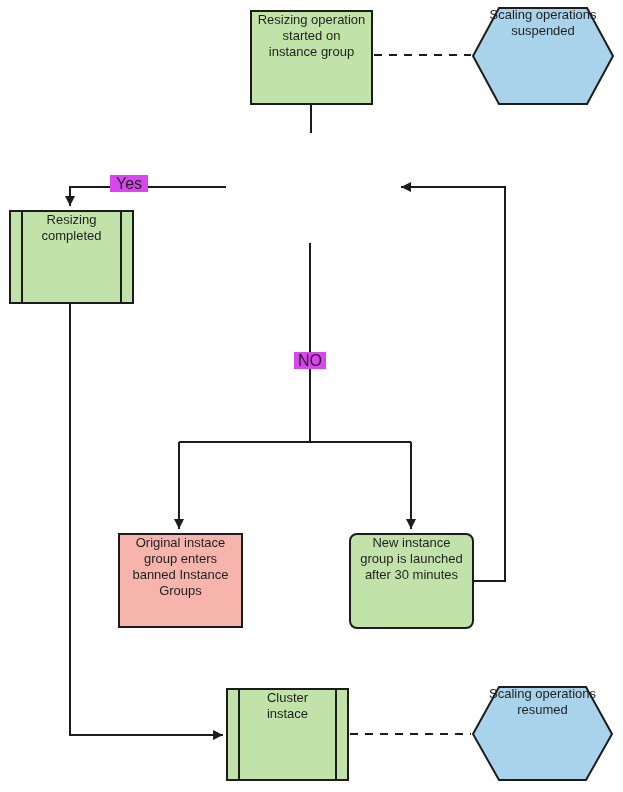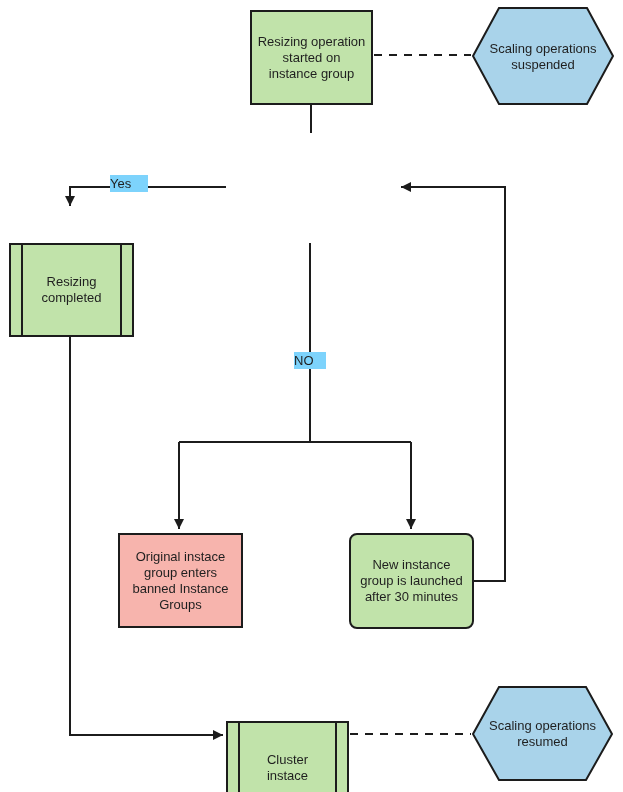--- a/index.html
+++ b/index.html
@@ -26,41 +26,40 @@
     stroke: var(--c-line, #1c1c1c);
     stroke-width: 2;
     fill: none;
   }
   .edge.dashed { stroke-dasharray: 8 7; }
 
   .node {
     position: absolute;
     box-sizing: border-box;
     display: flex;
-    align-items: center;
+    align-items: flex-start;
     justify-content: center;
   }
   .node .lbl {
     position: relative;
     z-index: 2;
     text-align: center;
     font-size: 13px;
     line-height: 16px;
     white-space: pre-line;
   }
   .rect {
     border: 2px solid var(--c-line, #1c1c1c);
   }
   .rect.green { background: var(--c-green, #c1e3aa); }
   .rect.pink  { background: var(--c-pink, #f7b4ad); }
 
   .predef {
     border: 2px solid var(--c-line, #1c1c1c);
     background: var(--c-green, #c1e3aa);
-    margin-top: 33px;
   }
   .predef::before, .predef::after {
     content: "";
     position: absolute;
     top: 0; bottom: 0;
     width: 0;
     border-left: 2px solid var(--c-line, #1c1c1c);
   }
   .predef::before { left: 10px; }
   .predef::after  { right: 10px; }
@@ -73,23 +72,23 @@
   .shape-node polygon {
     stroke: var(--c-line, #1c1c1c);
     stroke-width: 2;
   }
   polygon.hex  { fill: var(--c-blue, #a9d3ea); }
   polygon.diam { fill: var(--c-yellow, #fcda76); }
 
   .edge-label {
     position: absolute;
     z-index: 3;
-    background: #7dd3fc;
-    text-align: left;
-    font-size: 13px;
+    background: #d946ef;
+    text-align: center;
+    font-size: 16px;
     line-height: 17px;
   }
 </style>
 </head>
 <body>
 
 <div class="canvas">
 
   <svg class="edges" xmlns="http://www.w3.org/2000/svg">
     <defs>

